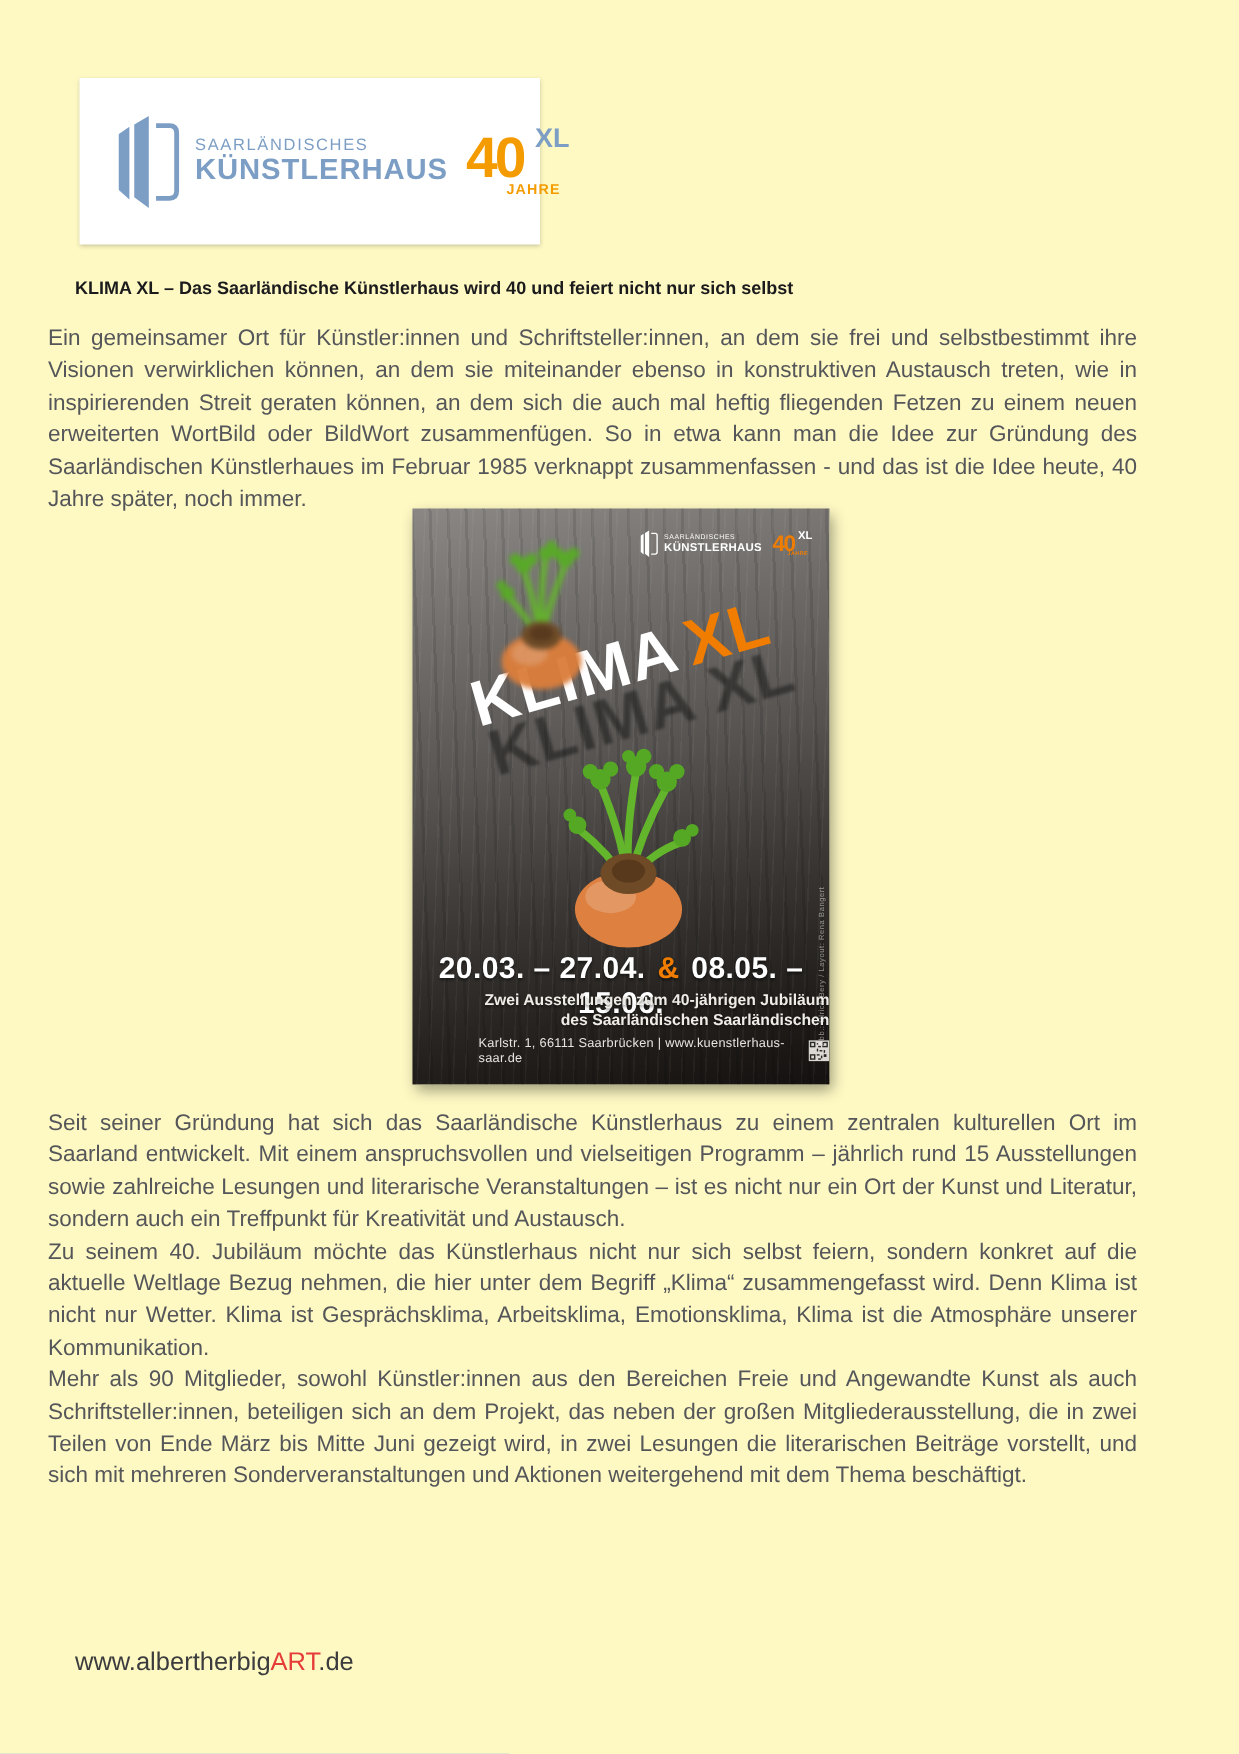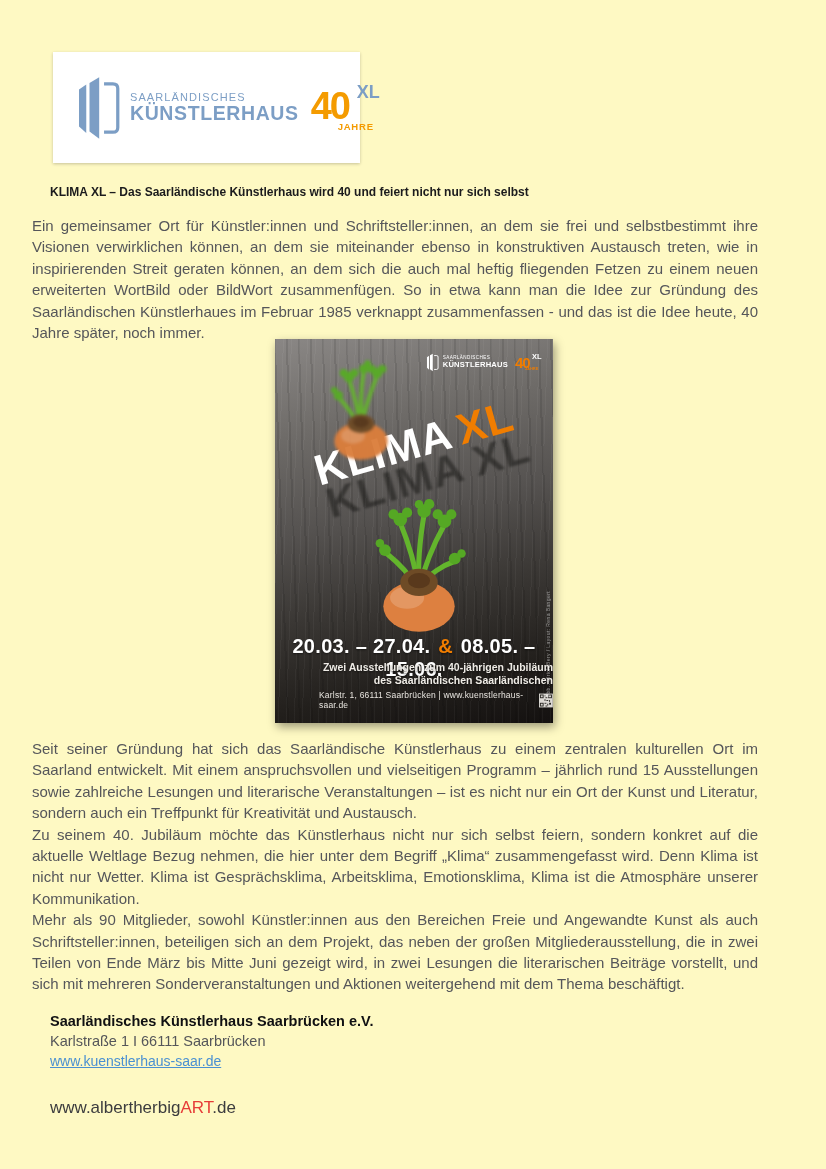--- a/index.html
+++ b/index.html
@@ -243,23 +243,18 @@
 
     <div class="poster-credit">Abb.: Ulrich Bery / Layout: Rena Bangert</div>
   </div>
 
   <div class="body-block">
     <p>Seit seiner Gründung hat sich das Saarländische Künstlerhaus zu einem zentralen kulturellen Ort im Saarland entwickelt. Mit einem anspruchsvollen und vielseitigen Programm – jährlich rund 15 Ausstellungen sowie zahlreiche Lesungen und literarische Veranstaltungen – ist es nicht nur ein Ort der Kunst und Literatur, sondern auch ein Treffpunkt für Kreativität und Austausch.</p>
     <p>Zu seinem 40. Jubiläum möchte das Künstlerhaus nicht nur sich selbst feiern, sondern konkret auf die aktuelle Weltlage Bezug nehmen, die hier unter dem Begriff „Klima“ zusammengefasst wird. Denn Klima ist nicht nur Wetter. Klima ist Gesprächsklima, Arbeitsklima, Emotionsklima, Klima ist die Atmosphäre unserer Kommunikation.</p>
     <p>Mehr als 90 Mitglieder, sowohl Künstler:innen aus den Bereichen Freie und Angewandte Kunst als auch Schriftsteller:innen, beteiligen sich an dem Projekt, das neben der großen Mitgliederausstellung, die in zwei Teilen von Ende März bis Mitte Juni gezeigt wird, in zwei Lesungen die literarischen Beiträge vorstellt, und sich mit mehreren Sonderveranstaltungen und Aktionen weitergehend mit dem Thema beschäftigt.</p>
   </div>
 
-  <div class="footer">
-    <div class="footer-org">Saarländisches Künstlerhaus Saarbrücken e.V.</div>
-    <div class="footer-addr">Karlstraße 1 I 66111 Saarbrücken</div>
-    <a class="footer-link">www.kuenstlerhaus-saar.de</a>
-  </div>
 
   <div class="bottom-brand">
     <span>www.albertherbig</span><span class="art">ART</span><span>.de</span>
   </div>
 
 </div>
 
 </body></html>

